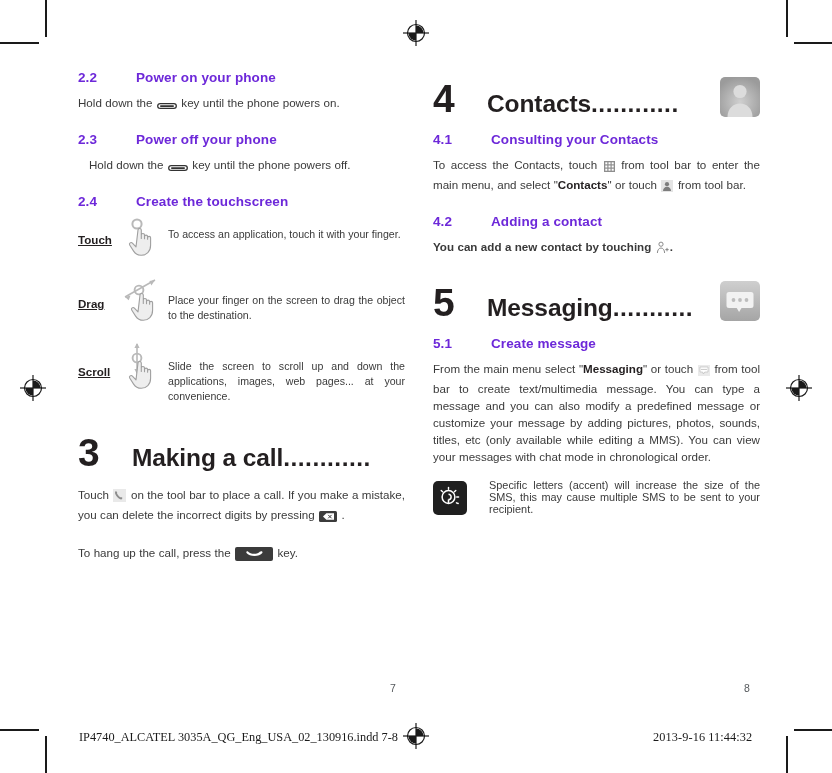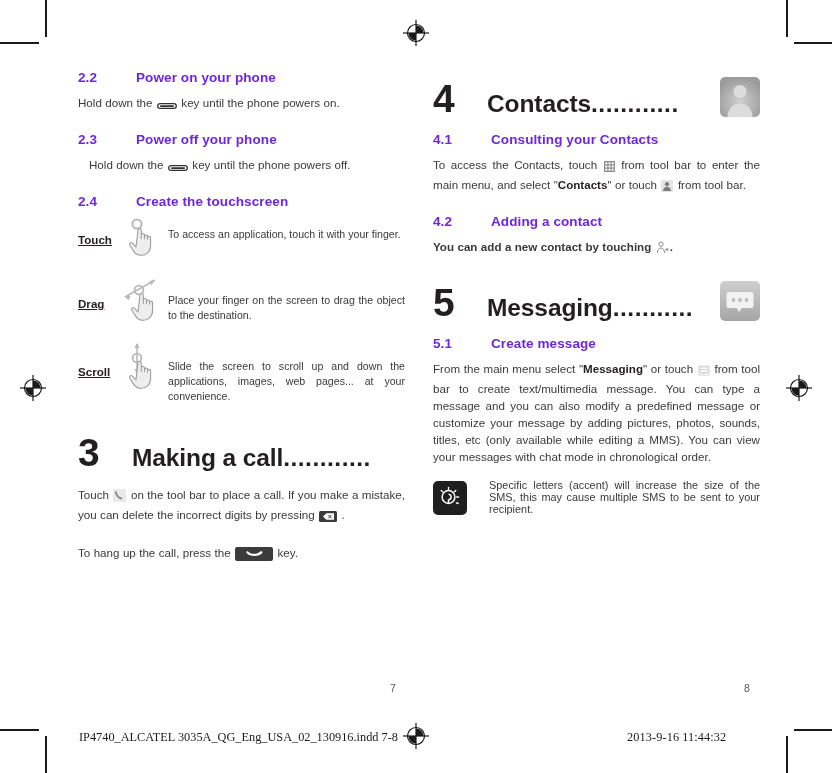--- a/index.html
+++ b/index.html
@@ -172,21 +172,21 @@
   
   .footer {
     position: absolute;
     top: 730px;
     font-size: 12.3px;
     color: #1a1a1a;
     white-space: nowrap;
     font-family: Liberation Serif, serif;
   }
   .footer.fname { left: 79px; }
-  .footer.fdate { left: 627px; letter-spacing: 0.1px; }
+  .footer.fdate { left: 653px; letter-spacing: 0.1px; }
 </style>
 </head>
 <body>
 
 <div>
 
   <div class="cropmark" style="left:45px; top:0; width:2px; height:37px;"></div>
   <div class="cropmark" style="left:0; top:42px; width:39px; height:2px;"></div>
 
   <div class="cropmark" style="left:786px; top:0; width:2px; height:37px;"></div>

